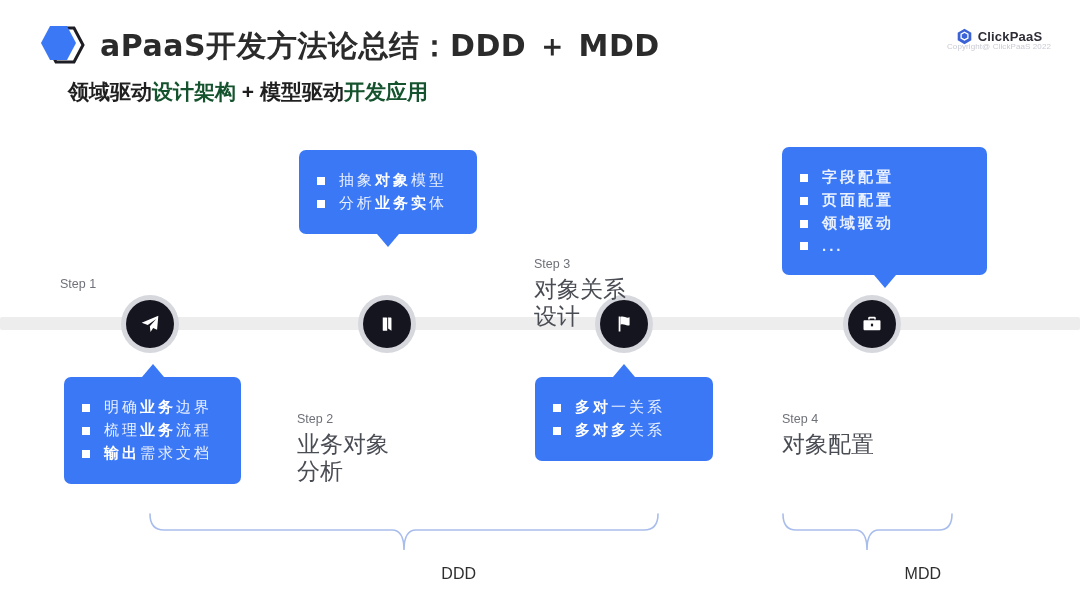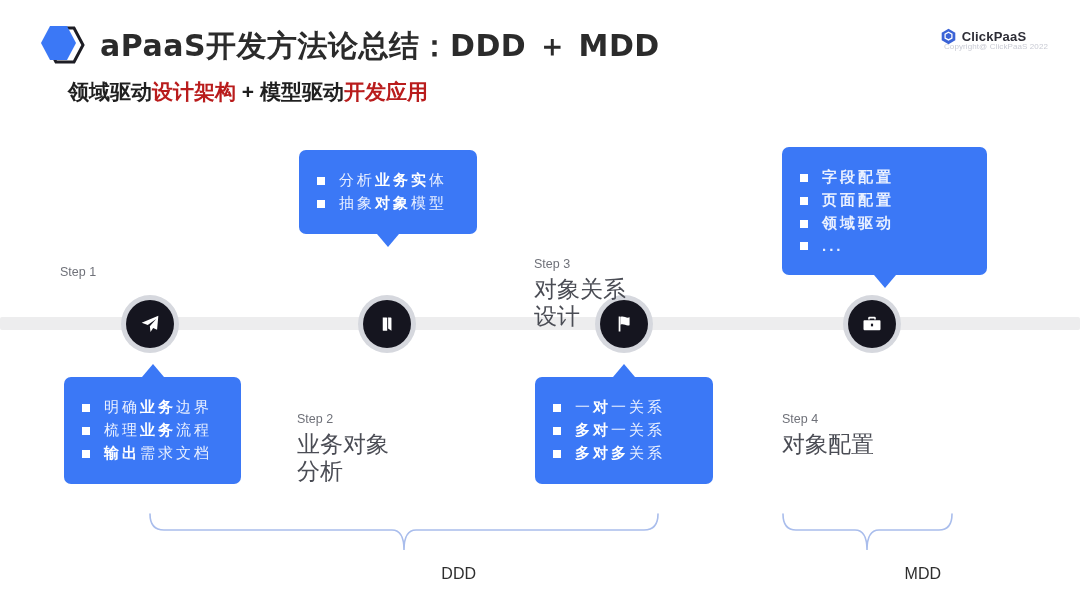--- a/index.html
+++ b/index.html
@@ -36,28 +36,28 @@
   }
   #subtitle-row {
     position: absolute;
     left: 68px;
     top: 78px;
     font-size: 21px;
     font-weight: bold;
     color: #1f1f1f;
     white-space: nowrap;
   }
-  #subtitle-row .hl { color: #b91c1c; }
+  #subtitle-row .hl { color: #14532d; }
 
   
   #brand-block {
     position: absolute;
-    right: 32px;
+    right: 16px;
     top: 28px;
-    text-align: right;
+    text-align: center;
     width: 130px;
   }
   #brand-row {
     display: flex;
     align-items: center;
     justify-content: center;
     gap: 5px;
   }
   #brand-name {
     font-size: 13px;
@@ -214,21 +214,21 @@
 </div>
 
 <div class="node" style="left:848px; top:300px;">
   <svg width="20" height="20" viewBox="0 0 24 24" fill="#ffffff">
     <path d="M9 3.4 h6 a1.6 1.6 0 0 1 1.6 1.6 v1.6 h-1.9 V5.3 h-5.4 v1.3 h-1.9 V5 A1.6 1.6 0 0 1 9 3.4 Z"></path>
     <path d="M2.8 7.6 h18.4 a1 1 0 0 1 1 1 v9.8 a1 1 0 0 1 -1 1 h-18.4 a1 1 0 0 1 -1 -1 V8.6 a1 1 0 0 1 1 -1 Z"></path>
     <rect x="10.7" y="11.6" width="2.6" height="3.2" fill="#15151f"></rect>
   </svg>
 </div>
 
-<div class="step-label" style="left:60px; top:224px;">
+<div class="step-label" style="left:60px; top:236px;">
   <div class="step-small">Step 1</div>
 </div>
 
 <div class="step-label" style="left:297px; top:371px;">
   <div class="step-small">Step 2</div>
   <div class="step-big">业务对象
 分析</div>
 </div>
 
 <div class="step-label" style="left:534px; top:216px;">
@@ -254,34 +254,30 @@
     <div class="bullet-row">
       <span class="bullet-sq"></span>
       <span class="bullet-text"><b>输出</b>需求文档</span>
     </div>
     <span class="tail"></span>
   </div>
 
 <div class="bubble down" style="left:299px; top:150px; width:178px;">
     <div class="bullet-row">
       <span class="bullet-sq"></span>
+      <span class="bullet-text">抽象<b>对象</b>模型</span>
+    </div>
+    <div class="bullet-row">
+      <span class="bullet-sq"></span>
       <span class="bullet-text">分析<b>业务实</b>体</span>
     </div>
-    <div class="bullet-row">
-      <span class="bullet-sq"></span>
-      <span class="bullet-text">抽象<b>对象</b>模型</span>
-    </div>
     <span class="tail"></span>
   </div>
 
 <div class="bubble up" style="left:535px; top:377px; width:178px;">
-    <div class="bullet-row">
-      <span class="bullet-sq"></span>
-      <span class="bullet-text">一<b>对</b>一关系</span>
-    </div>
     <div class="bullet-row">
       <span class="bullet-sq"></span>
       <span class="bullet-text"><b>多对</b>一关系</span>
     </div>
     <div class="bullet-row">
       <span class="bullet-sq"></span>
       <span class="bullet-text"><b>多对多</b>关系</span>
     </div>
     <span class="tail"></span>
   </div>

